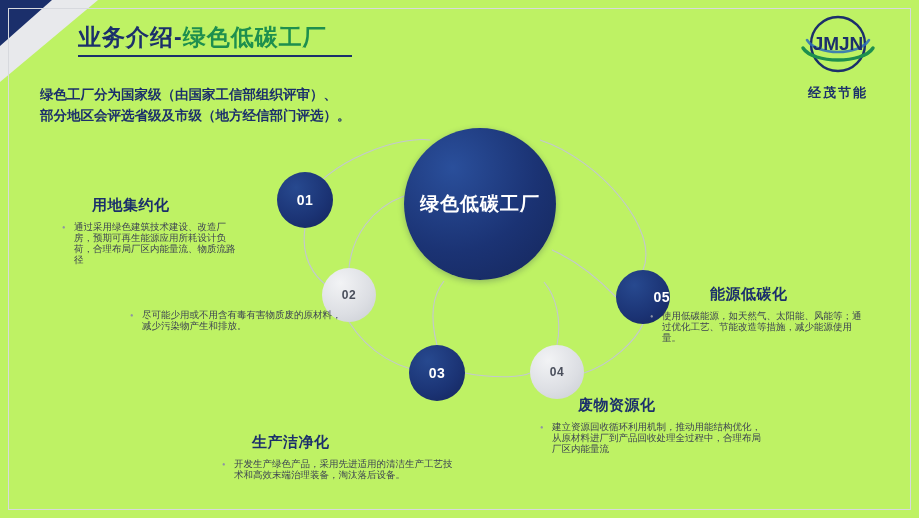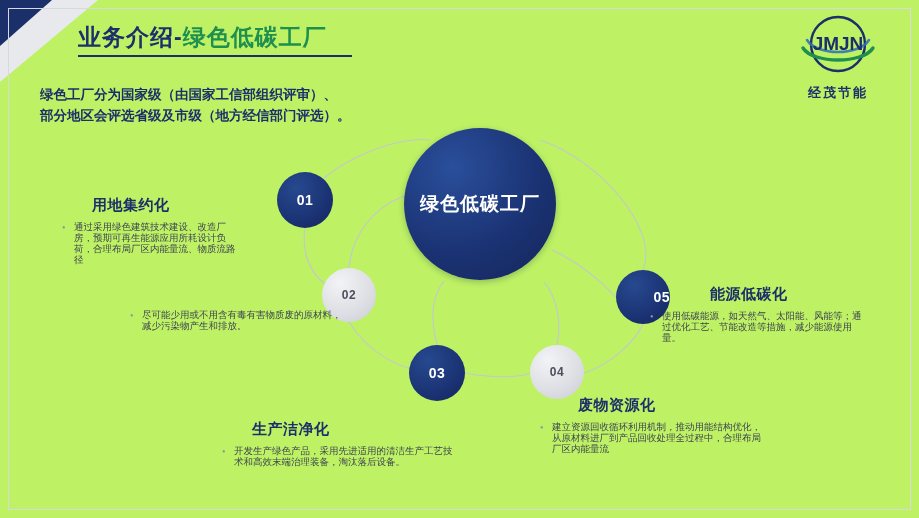--- a/index.html
+++ b/index.html
@@ -144,21 +144,21 @@
     content: "•";
     position: absolute;
     left: 0; top: 0;
     color: #8e94a3;
     font-size: 10px;
   }
   .blk-land  { left: 62px;  top: 196px; width: 180px; }
   .blk-land h4 { text-align: left; padding-left: 30px; }
   .blk-mat   { left: 130px; top: 310px; width: 215px; }
   .blk-mat h4 { padding-left: 28px; }
-  .blk-prod  { left: 222px; top: 420px; width: 232px; }
+  .blk-prod  { left: 222px; top: 433px; width: 232px; }
   .blk-prod h4 { padding-left: 30px; }
   .blk-waste { left: 540px; top: 396px; width: 226px; }
   .blk-waste h4 { padding-left: 38px; }
   .blk-energy{ left: 650px; top: 314px; width: 218px; }
   .blk-energy h4 { padding-left: 60px; }
   .blk-energy { top: 285px; }
 </style>
 </head>
 <body>
 

